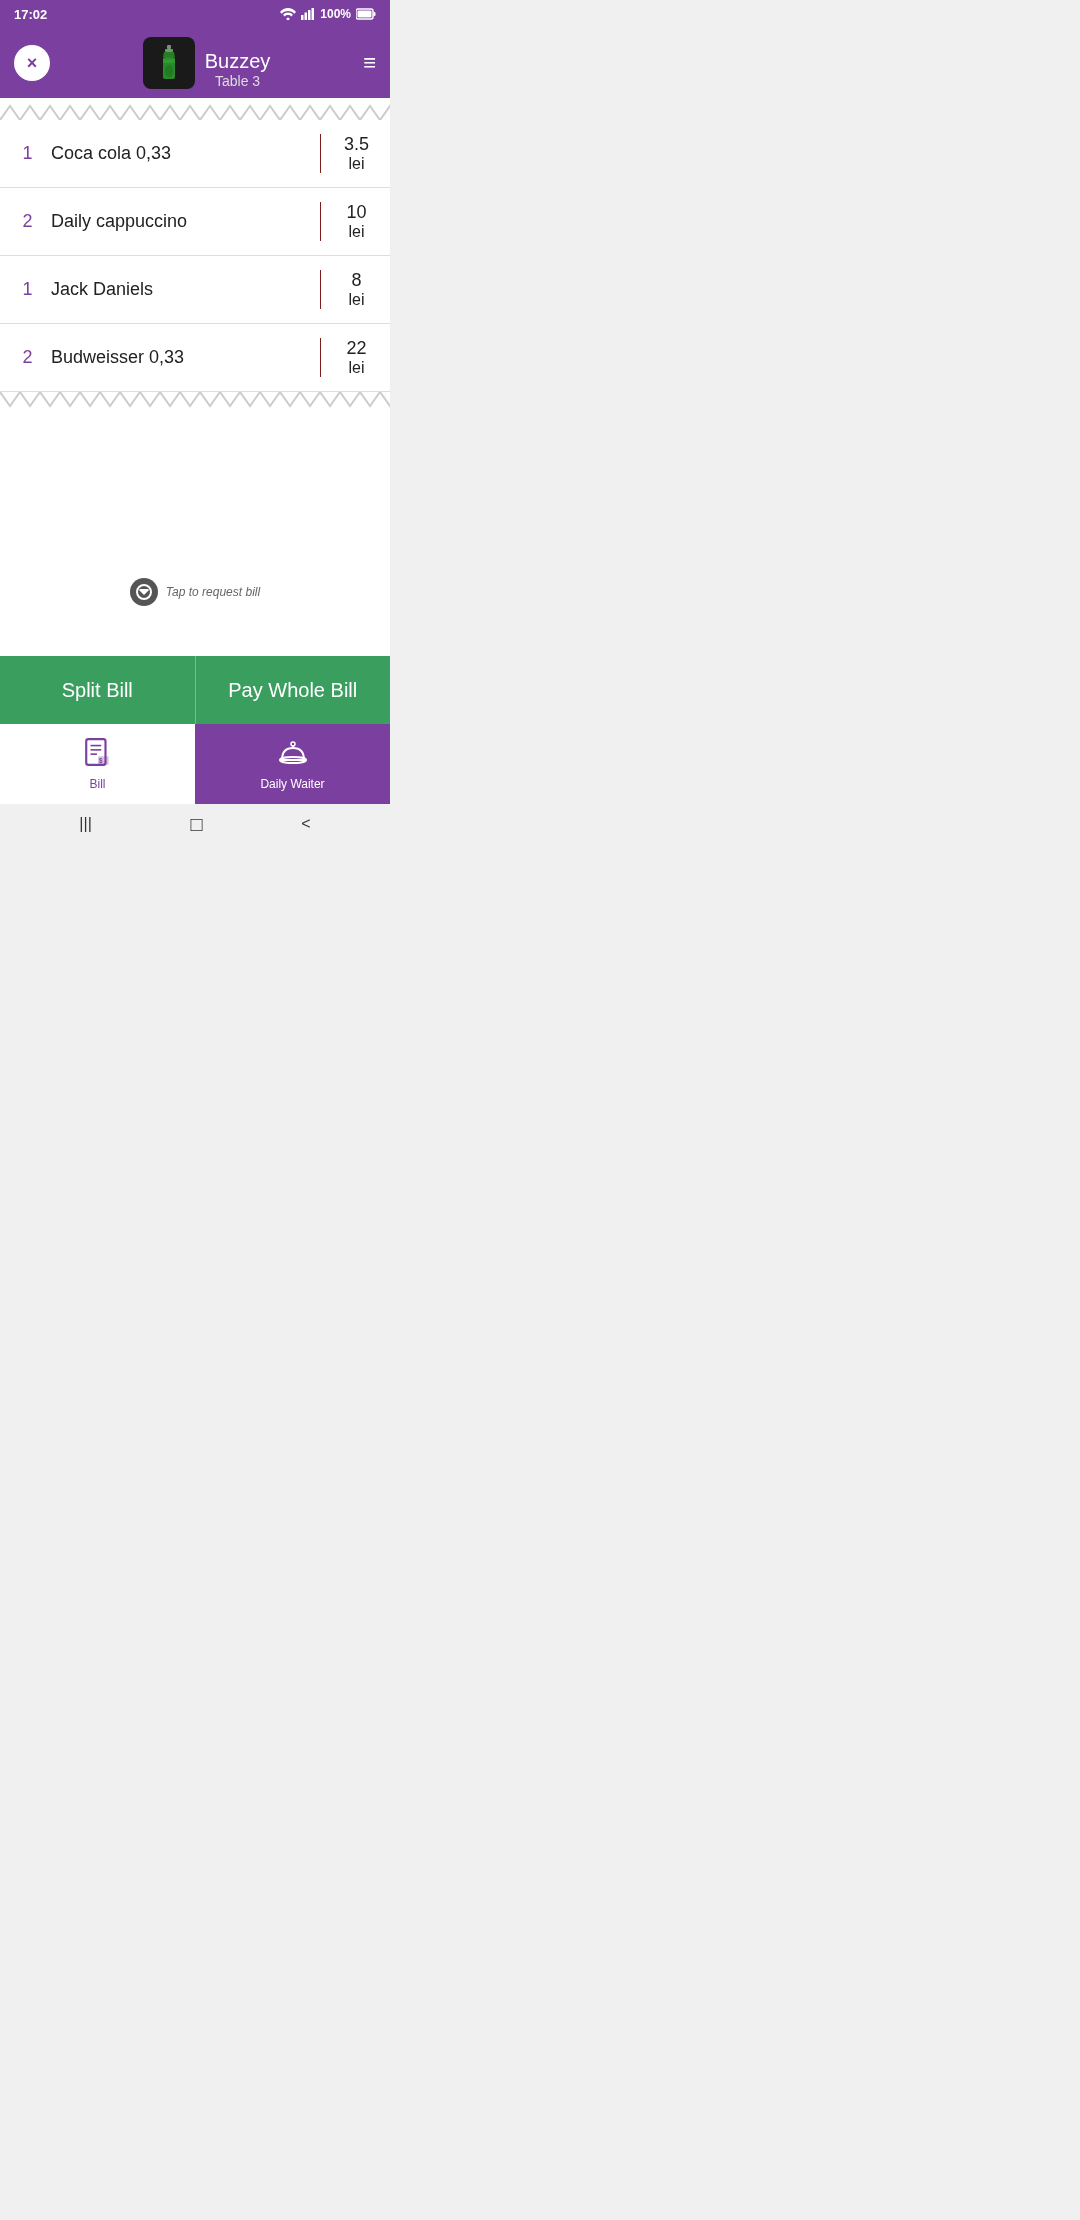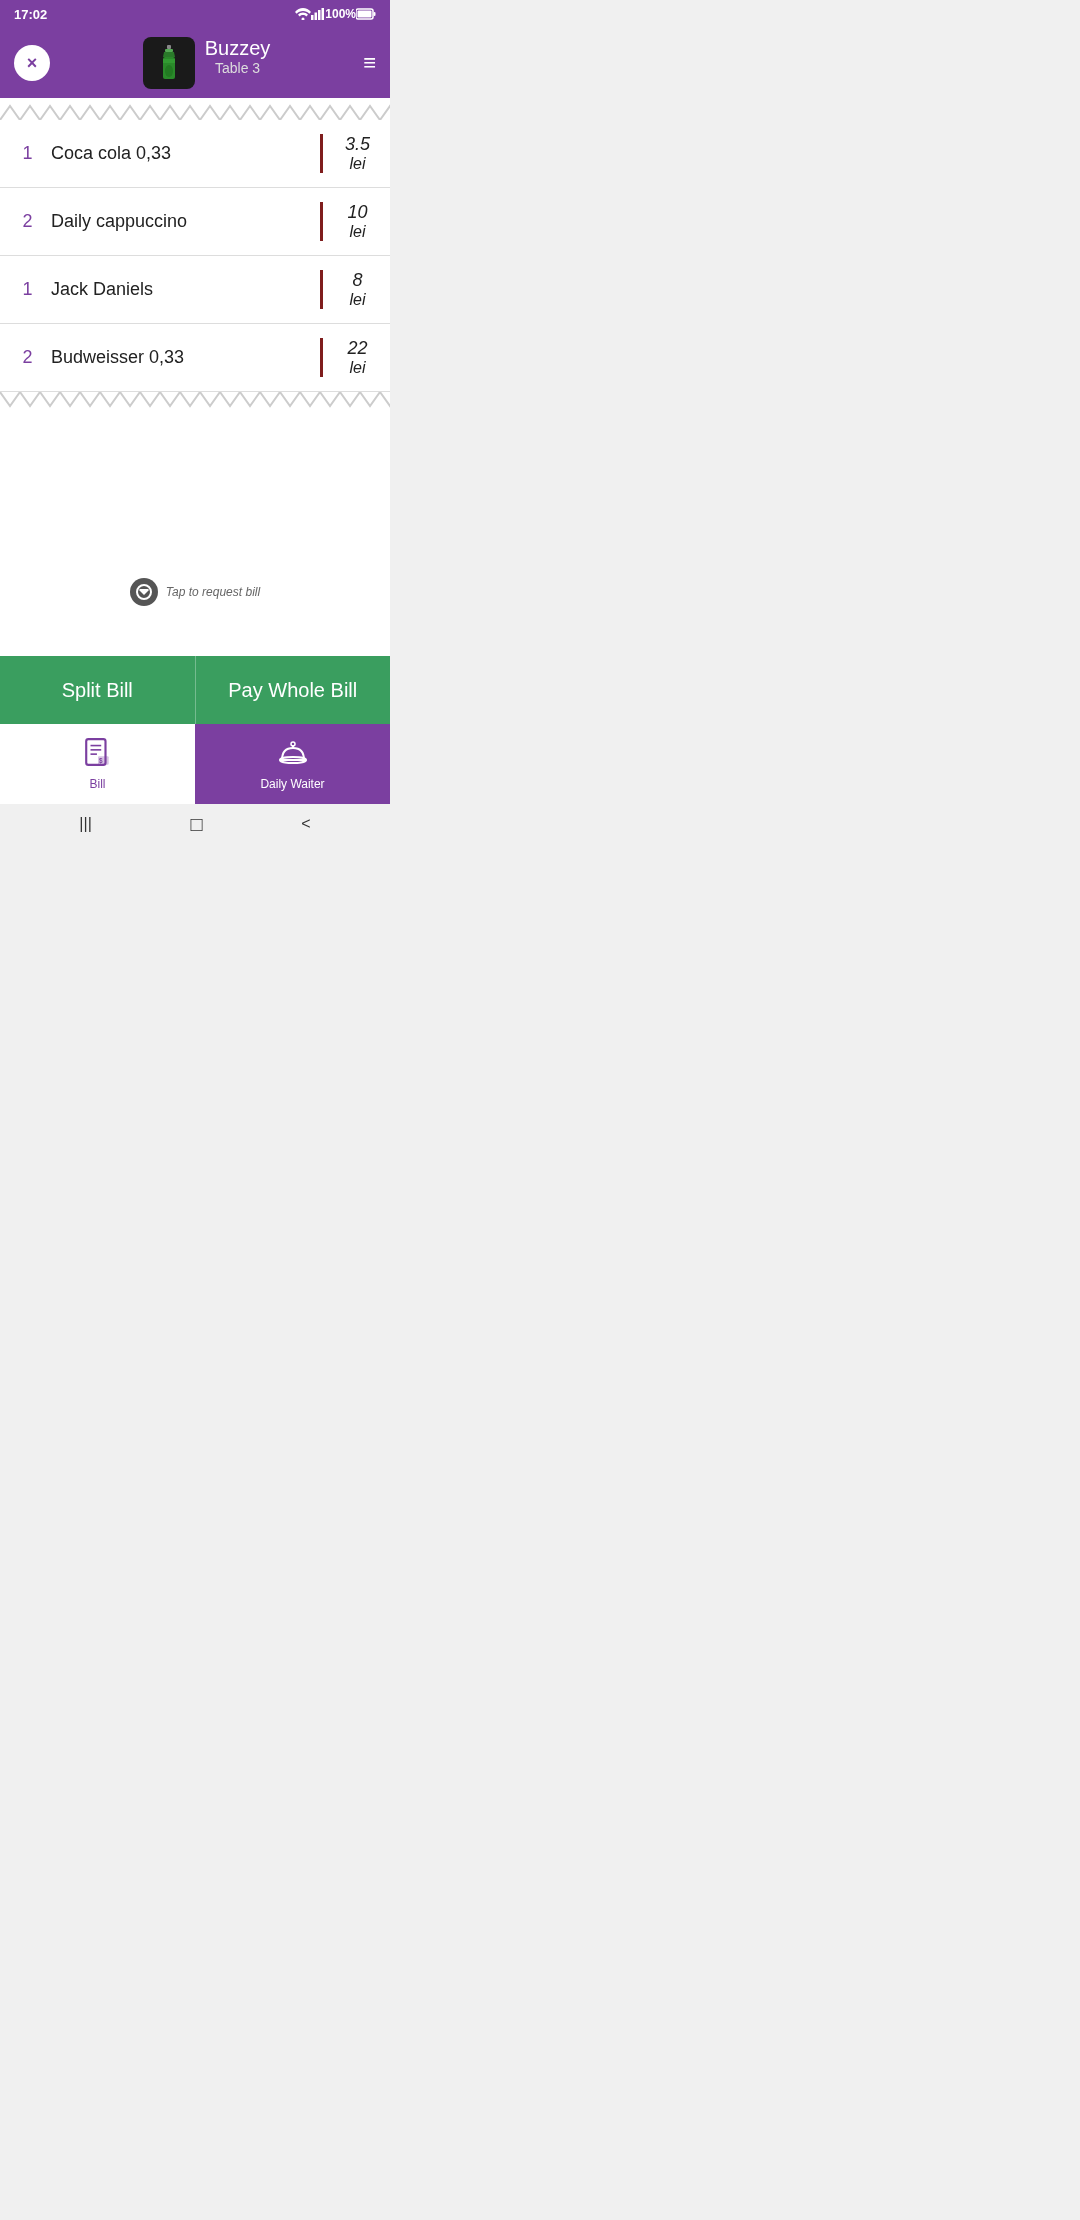--- a/index.html
+++ b/index.html
@@ -23,20 +23,21 @@
       align-items: center;
       padding: 6px 14px;
       height: 28px;
       font-size: 13px;
       font-weight: bold;
     }
 
     .status-right {
       display: flex;
       align-items: center;
+      gap: 5px;
       font-size: 12px;
     }
 
     
     .header {
       background: #7B3FA0;
       display: flex;
       align-items: center;
       justify-content: space-between;
       padding: 8px 14px;
@@ -52,21 +53,21 @@
       align-items: center;
       justify-content: center;
       cursor: pointer;
       color: #7B3FA0;
       font-size: 18px;
       font-weight: bold;
     }
 
     .header-center {
       display: flex;
-      align-items: flex-start;
+      align-items: flex-end;
       gap: 10px;
     }
 
     .header-logo {
       width: 52px;
       height: 52px;
       border-radius: 8px;
       overflow: hidden;
       background: #1a1a1a;
       display: flex;
@@ -124,28 +125,27 @@
     .bill-name {
       flex: 1;
       font-size: 18px;
       color: #222;
       display: flex;
       align-items: center;
       padding-left: 6px;
     }
 
     .bill-price-wrapper {
-      border-left: 3px solid #7f1d1d;
+      border-left: 1px solid #7f1d1d;
       padding-left: 12px;
       display: flex;
       flex-direction: column;
       align-items: center;
       justify-content: center;
       min-width: 60px;
-      font-style: italic;
     }
 
     .bill-price {
       font-size: 18px;
       color: #222;
       font-weight: 500;
     }
 
     .bill-currency {
       font-size: 16px;

